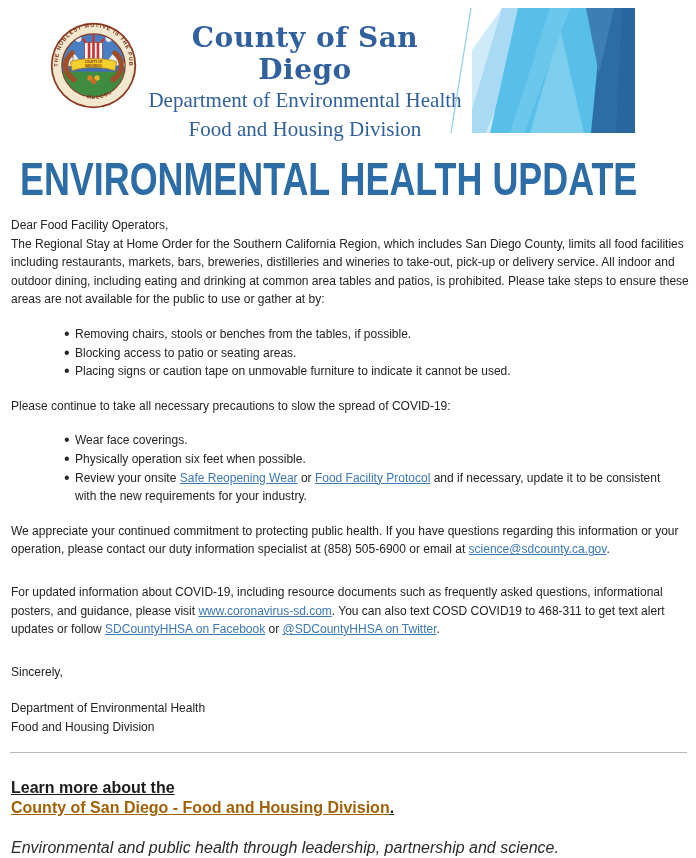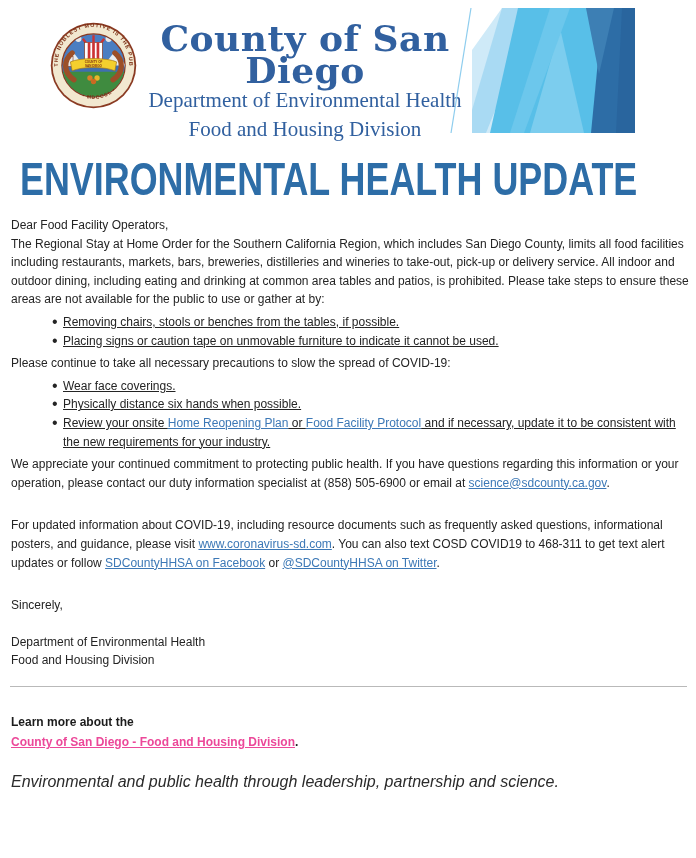--- a/index.html
+++ b/index.html
@@ -2,43 +2,43 @@
 <html><head>
 <meta charset="utf-8">
 <style>
   html,body{margin:0;padding:0;background:#ffffff;}
   body{width:696px;height:858px;font-family:"Liberation Sans",sans-serif;color:#242424;position:relative;overflow:hidden;}
 
   
   .header{position:relative;height:140px;}
   .seal{position:absolute;left:49px;top:21px;width:89px;height:89px;}
   .header-text{position:absolute;left:140px;top:22px;width:330px;text-align:center;color:#31609f;}
-  .org-name{font-family:"DejaVu Serif",serif;font-weight:bold;font-size:36px;line-height:32px;letter-spacing:.5px;}
+  .org-name{font-family:"DejaVu Serif",serif;font-weight:bold;font-size:28px;line-height:32px;letter-spacing:.5px;}
   .dept-line{font-family:"Liberation Serif",serif;font-size:21px;line-height:29px;}
   .decor{position:absolute;left:449px;top:8px;width:186px;height:125px;}
 
   
   .page-title{margin:14px 0 0 20px;font-size:46px;line-height:50px;font-weight:bold;color:#2d6da7;
               white-space:nowrap;transform:scaleX(.78);transform-origin:left center;letter-spacing:0;}
 
   
   .bodytext{width:678px;margin:12px 0 0 11px;font-size:12px;line-height:18.6px;}
   .bodytext p{margin:0;}
   .bodytext p.spaced{margin-top:24px;}
-  ul.bullets{list-style:none;margin:4px;padding:0;text-decoration:underline;}
+  ul.bullets{list-style:none;margin:16px;padding:0;}
   ul.bullets li{padding-left:48px;position:relative;}
   ul.bullets li::before{content:"\2022";position:absolute;left:37px;top:0;font-size:16px;}
   a.doclink{color:#3c78b6;text-decoration:underline;cursor:pointer;}
   .sigblock{margin-top:18px;}
 
   hr.rule{border:none;border-top:1px solid #b9b9b9;margin:16px 9px 0 10px;}
 
   
-  .learn-more{margin:25px 0 0 11px;font-size:12px;font-weight:bold;line-height:20px;color:#1c1c1c;}
-  a.footlink{color:#ec4899;text-decoration:underline;cursor:pointer;font-weight:bold;}
+  .learn-more{margin:25px 0 0 11px;font-size:16px;font-weight:bold;line-height:20px;color:#1c1c1c;text-decoration:underline;}
+  a.footlink{color:#a16207;text-decoration:underline;cursor:pointer;font-weight:bold;}
   .tagline{margin:21px 0 0 11px;font-size:16px;font-style:italic;color:#2b2b2b;}
 </style>
 </head>
 <body>
 
 <div class="header">
 
   <svg class="seal" viewBox="0 0 100 100">
     <defs>
       <path id="mottoPath" d="M 10.5,53 A 40,40 0 1 1 89.5,53" fill="none"></path>
@@ -107,30 +107,31 @@
 </div>
 
 <h1 class="page-title">ENVIRONMENTAL HEALTH UPDATE</h1>
 
 <div class="bodytext">
   <p>Dear Food Facility Operators,</p>
   <p>The Regional Stay at Home Order for the Southern California Region, which includes San Diego County, limits all food facilities including restaurants, markets, bars, breweries, distilleries and wineries to take-out, pick-up or delivery service. All indoor and outdoor dining, including eating and drinking at common area tables and patios, is prohibited. Please take steps to ensure these areas are not available for the public to use or gather at by:</p>
 
   <ul class="bullets">
     <li>Removing chairs, stools or benches from the tables, if possible.</li>
+    <li>Blocking access to patio or seating areas.</li>
     <li>Placing signs or caution tape on unmovable furniture to indicate it cannot be used.</li>
   </ul>
 
   <p>Please continue to take all necessary precautions to slow the spread of COVID-19:</p>
 
   <ul class="bullets">
     <li>Wear face coverings.</li>
-    <li>Physically distance six hands when possible.</li>
+    <li>Physically operation six feet when possible.</li>
     <li>
-      <span>Review your onsite </span><a class="doclink">Home Reopening Plan</a><span> or </span><a class="doclink">Food Facility Protocol</a><span> and if necessary, update it to be consistent with the new requirements for your industry.</span>
+      <span>Review your onsite </span><a class="doclink">Safe Reopening Wear</a><span> or </span><a class="doclink">Food Facility Protocol</a><span> and if necessary, update it to be consistent with the new requirements for your industry.</span>
     </li>
   </ul>
 
   <p>
     <span>We appreciate your continued commitment to protecting public health. If you have questions regarding this information or your operation, please contact our duty information specialist at (858) 505-6900 or email at </span><a class="doclink">science@sdcounty.ca.gov</a><span>.</span>
   </p>
 
   <p class="spaced">
     <span>For updated information about COVID-19, including resource documents such as frequently asked questions, informational posters, and guidance, please visit </span><a class="doclink">www.coronavirus-sd.com</a><span>. You can also text COSD COVID19 to 468-311 to get text alert updates or follow </span><a class="doclink">SDCountyHHSA on Facebook</a><span> or </span><a class="doclink">@SDCountyHHSA on Twitter</a><span>.</span>
   </p>

